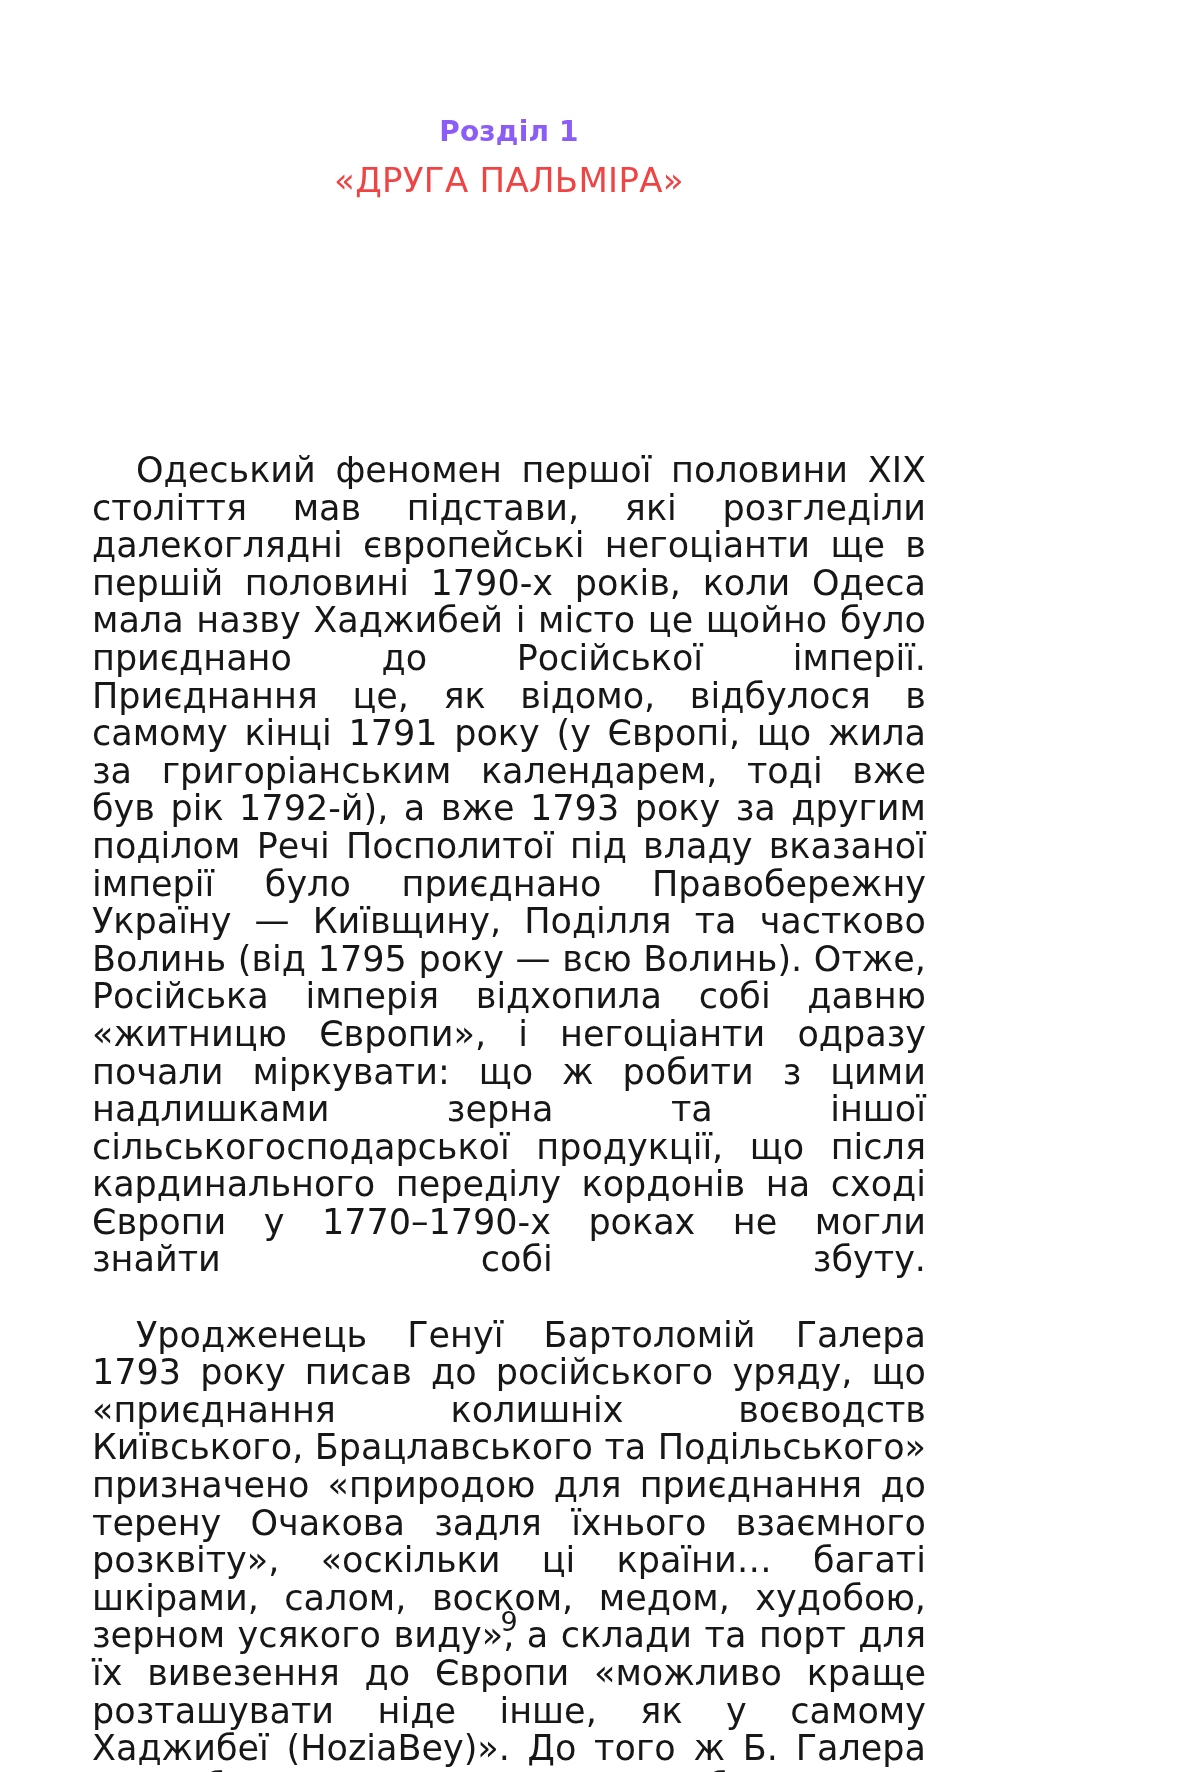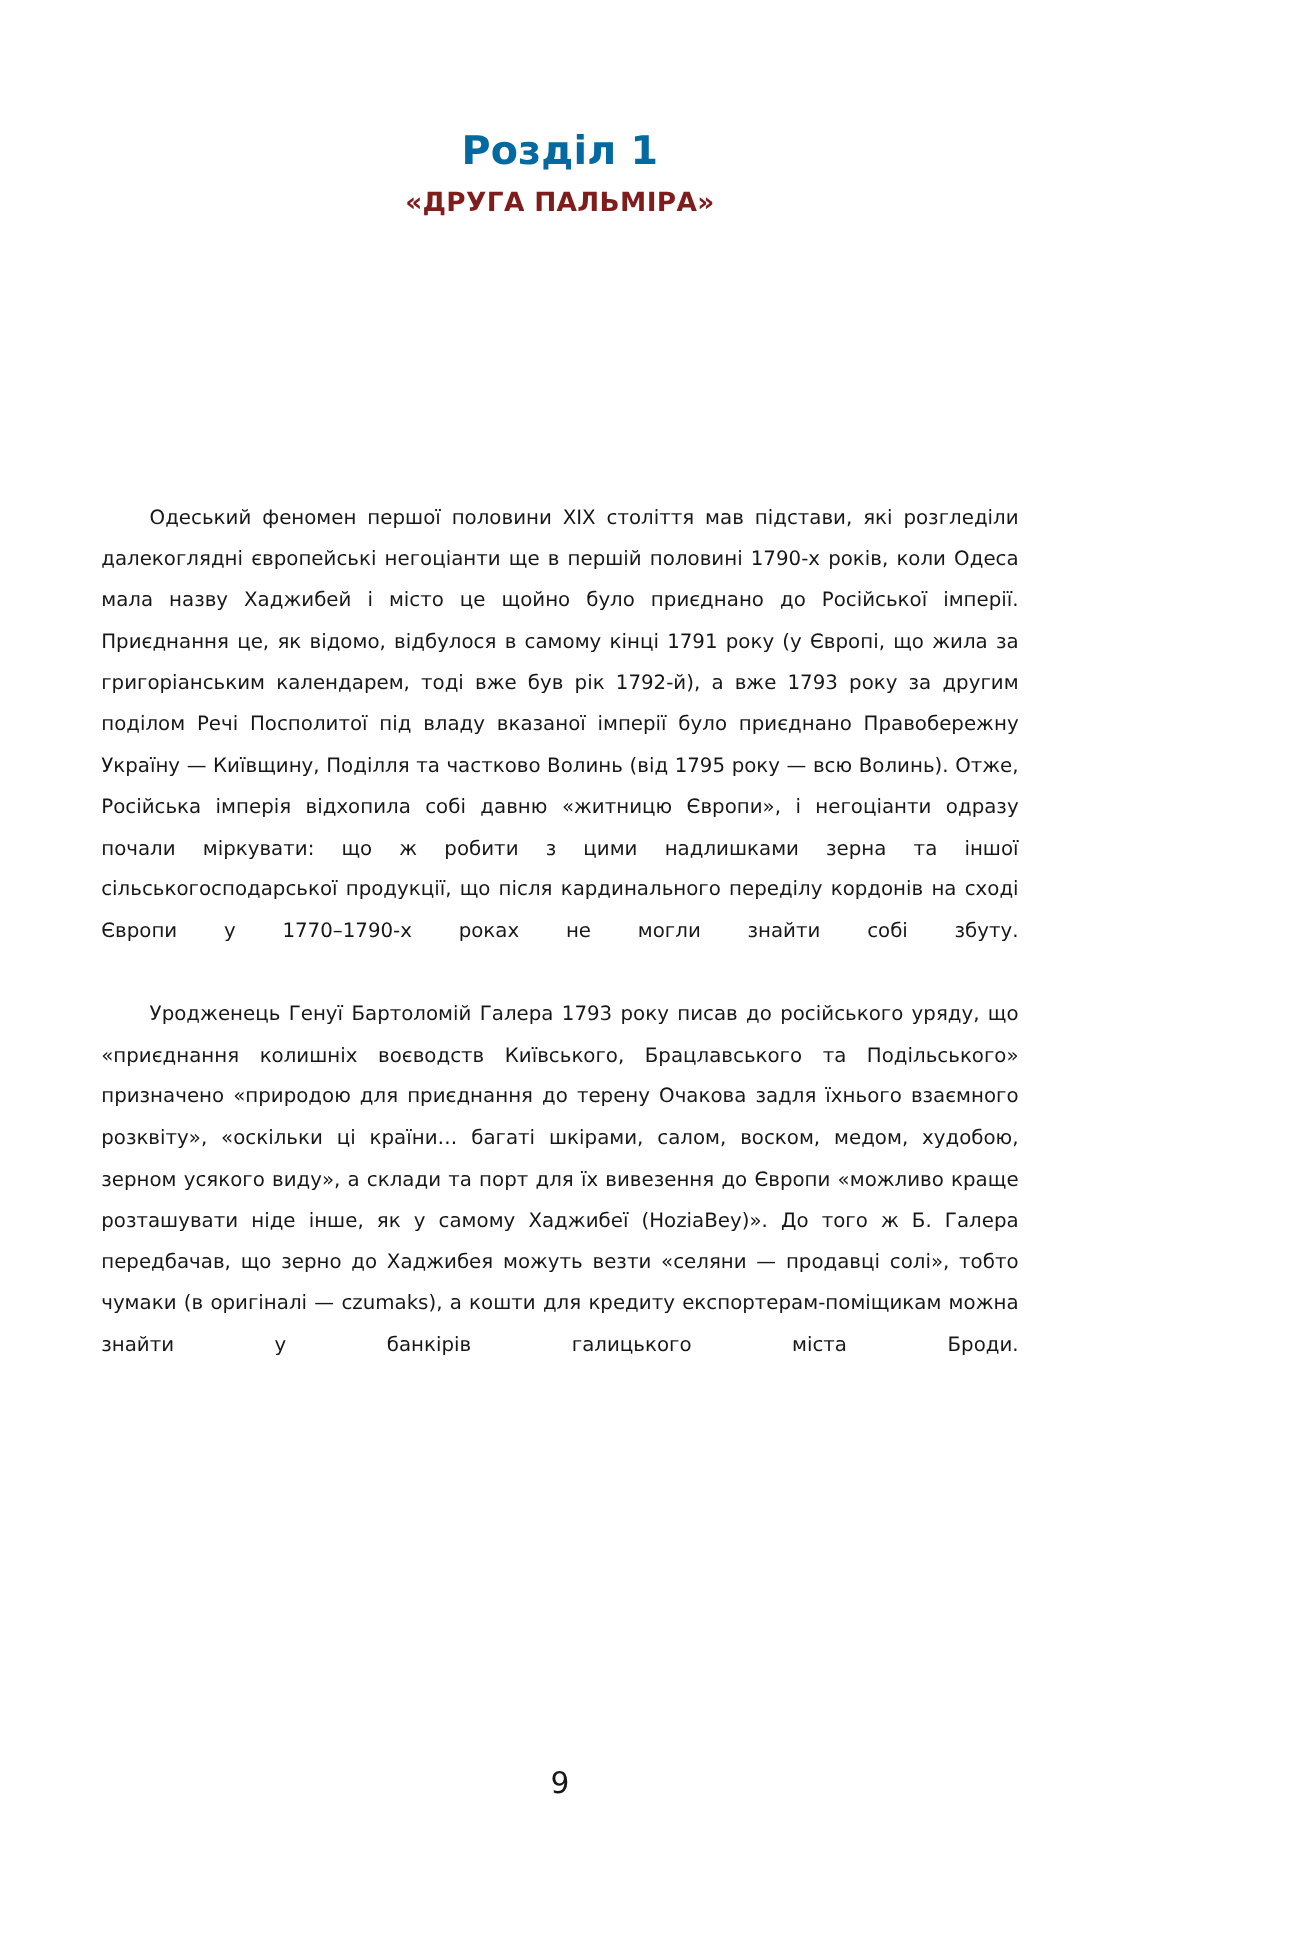--- a/index.html
+++ b/index.html
@@ -32,44 +32,44 @@
 
   
   .chapter-head {
     position: absolute;
     left: 0;
     top: 112px;
     width: 834px;
     text-align: center;
   }
   .chapter-number {
-    font-size: 36px;
+    font-size: 28px;
     font-weight: 700;
     line-height: 1.42;
     letter-spacing: 0.2px;
-    color: #0369a1;
+    color: #8b5cf6;
   }
   .chapter-title {
-    font-size: 24px;
-    font-weight: 700;
+    font-size: 34px;
+    font-weight: 400;
     line-height: 1.42;
     letter-spacing: 0.3px;
-    color: #7f1d1d;
+    color: #ef4444;
     margin-top: 4px;
   }
 
   
   .body-text {
     position: absolute;
     left: 0;
     top: 452px;
     width: 834px;
   }
   .para {
-    font-size: 18px;
+    font-size: 35px;
     line-height: 37.6px;
     text-align: justify;
     text-justify: inter-word;
     text-indent: 44px;
     margin: 0;
     color: #171717;
     hyphens: manual;
     word-spacing: 0.1px;
   }
   .para + .para {

